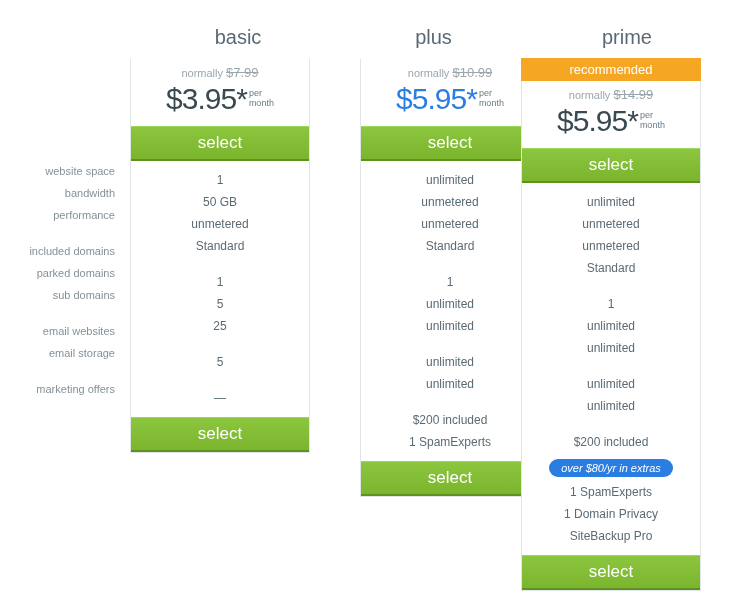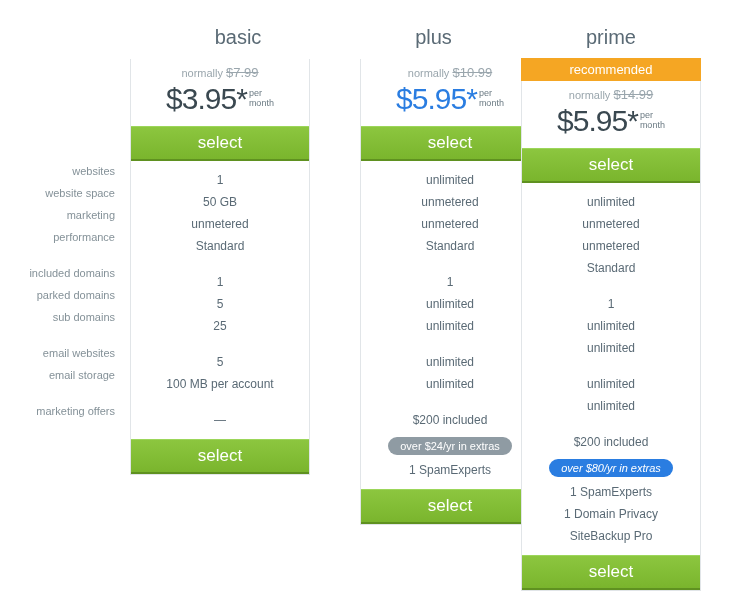--- a/index.html
+++ b/index.html
@@ -28,23 +28,22 @@
   .pill.blue { background: #2a7de1; font-style: italic; }
   .bottom-pad { height: 8px; }
   .plan.basic { margin-top: 0; }
 </style>
 </head>
 <body>
 
 <div class="pricing-wrap">
 
   <div class="labels-col">
-    <div class="lab">websites</div>
     <div class="lab">website space</div>
-    <div class="lab">marketing</div>
+    <div class="lab">bandwidth</div>
     <div class="lab">performance</div>
     <div class="lab gap"></div>
     <div class="lab">included domains</div>
     <div class="lab">parked domains</div>
     <div class="lab">sub domains</div>
     <div class="lab gap"></div>
     <div class="lab">email websites</div>
     <div class="lab">email storage</div>
     <div class="lab gap"></div>
     <div class="lab">marketing offers</div>
@@ -70,21 +69,20 @@
           <div class="feat">1</div>
           <div class="feat">50 GB</div>
           <div class="feat">unmetered</div>
           <div class="feat">Standard</div>
           <div class="feat gap"></div>
           <div class="feat">1</div>
           <div class="feat">5</div>
           <div class="feat">25</div>
           <div class="feat gap"></div>
           <div class="feat">5</div>
-          <div class="feat">100 MB per account</div>
           <div class="feat gap"></div>
           <div class="feat">—</div>
           <div class="bottom-pad"></div>
         </div>
         <div class="select-btn">select</div>
       </div>
     </div>
 
     <div style="width:147px">
       <div class="plan-title">plus</div>
@@ -107,29 +105,28 @@
           <div class="feat">Standard</div>
           <div class="feat gap"></div>
           <div class="feat">1</div>
           <div class="feat">unlimited</div>
           <div class="feat">unlimited</div>
           <div class="feat gap"></div>
           <div class="feat">unlimited</div>
           <div class="feat">unlimited</div>
           <div class="feat gap"></div>
           <div class="feat">$200 included</div>
-          <div><span class="pill gray">over $24/yr in extras</span></div>
           <div class="feat">1 SpamExperts</div>
           <div class="bottom-pad"></div>
         </div>
         <div class="select-btn">select</div>
       </div>
     </div>
 
-    <div style="width:180px">
+    <div style="width:212px">
       <div class="plan-title">prime</div>
       <div class="plan">
         <div class="recommended">recommended</div>
         <div class="plan-head">
           <div class="normally">
             <span>normally</span>
             <s>$14.99</s>
           </div>
           <div class="price-line">
             <span class="price-main"><span>$5.95</span><span>*</span></span>

